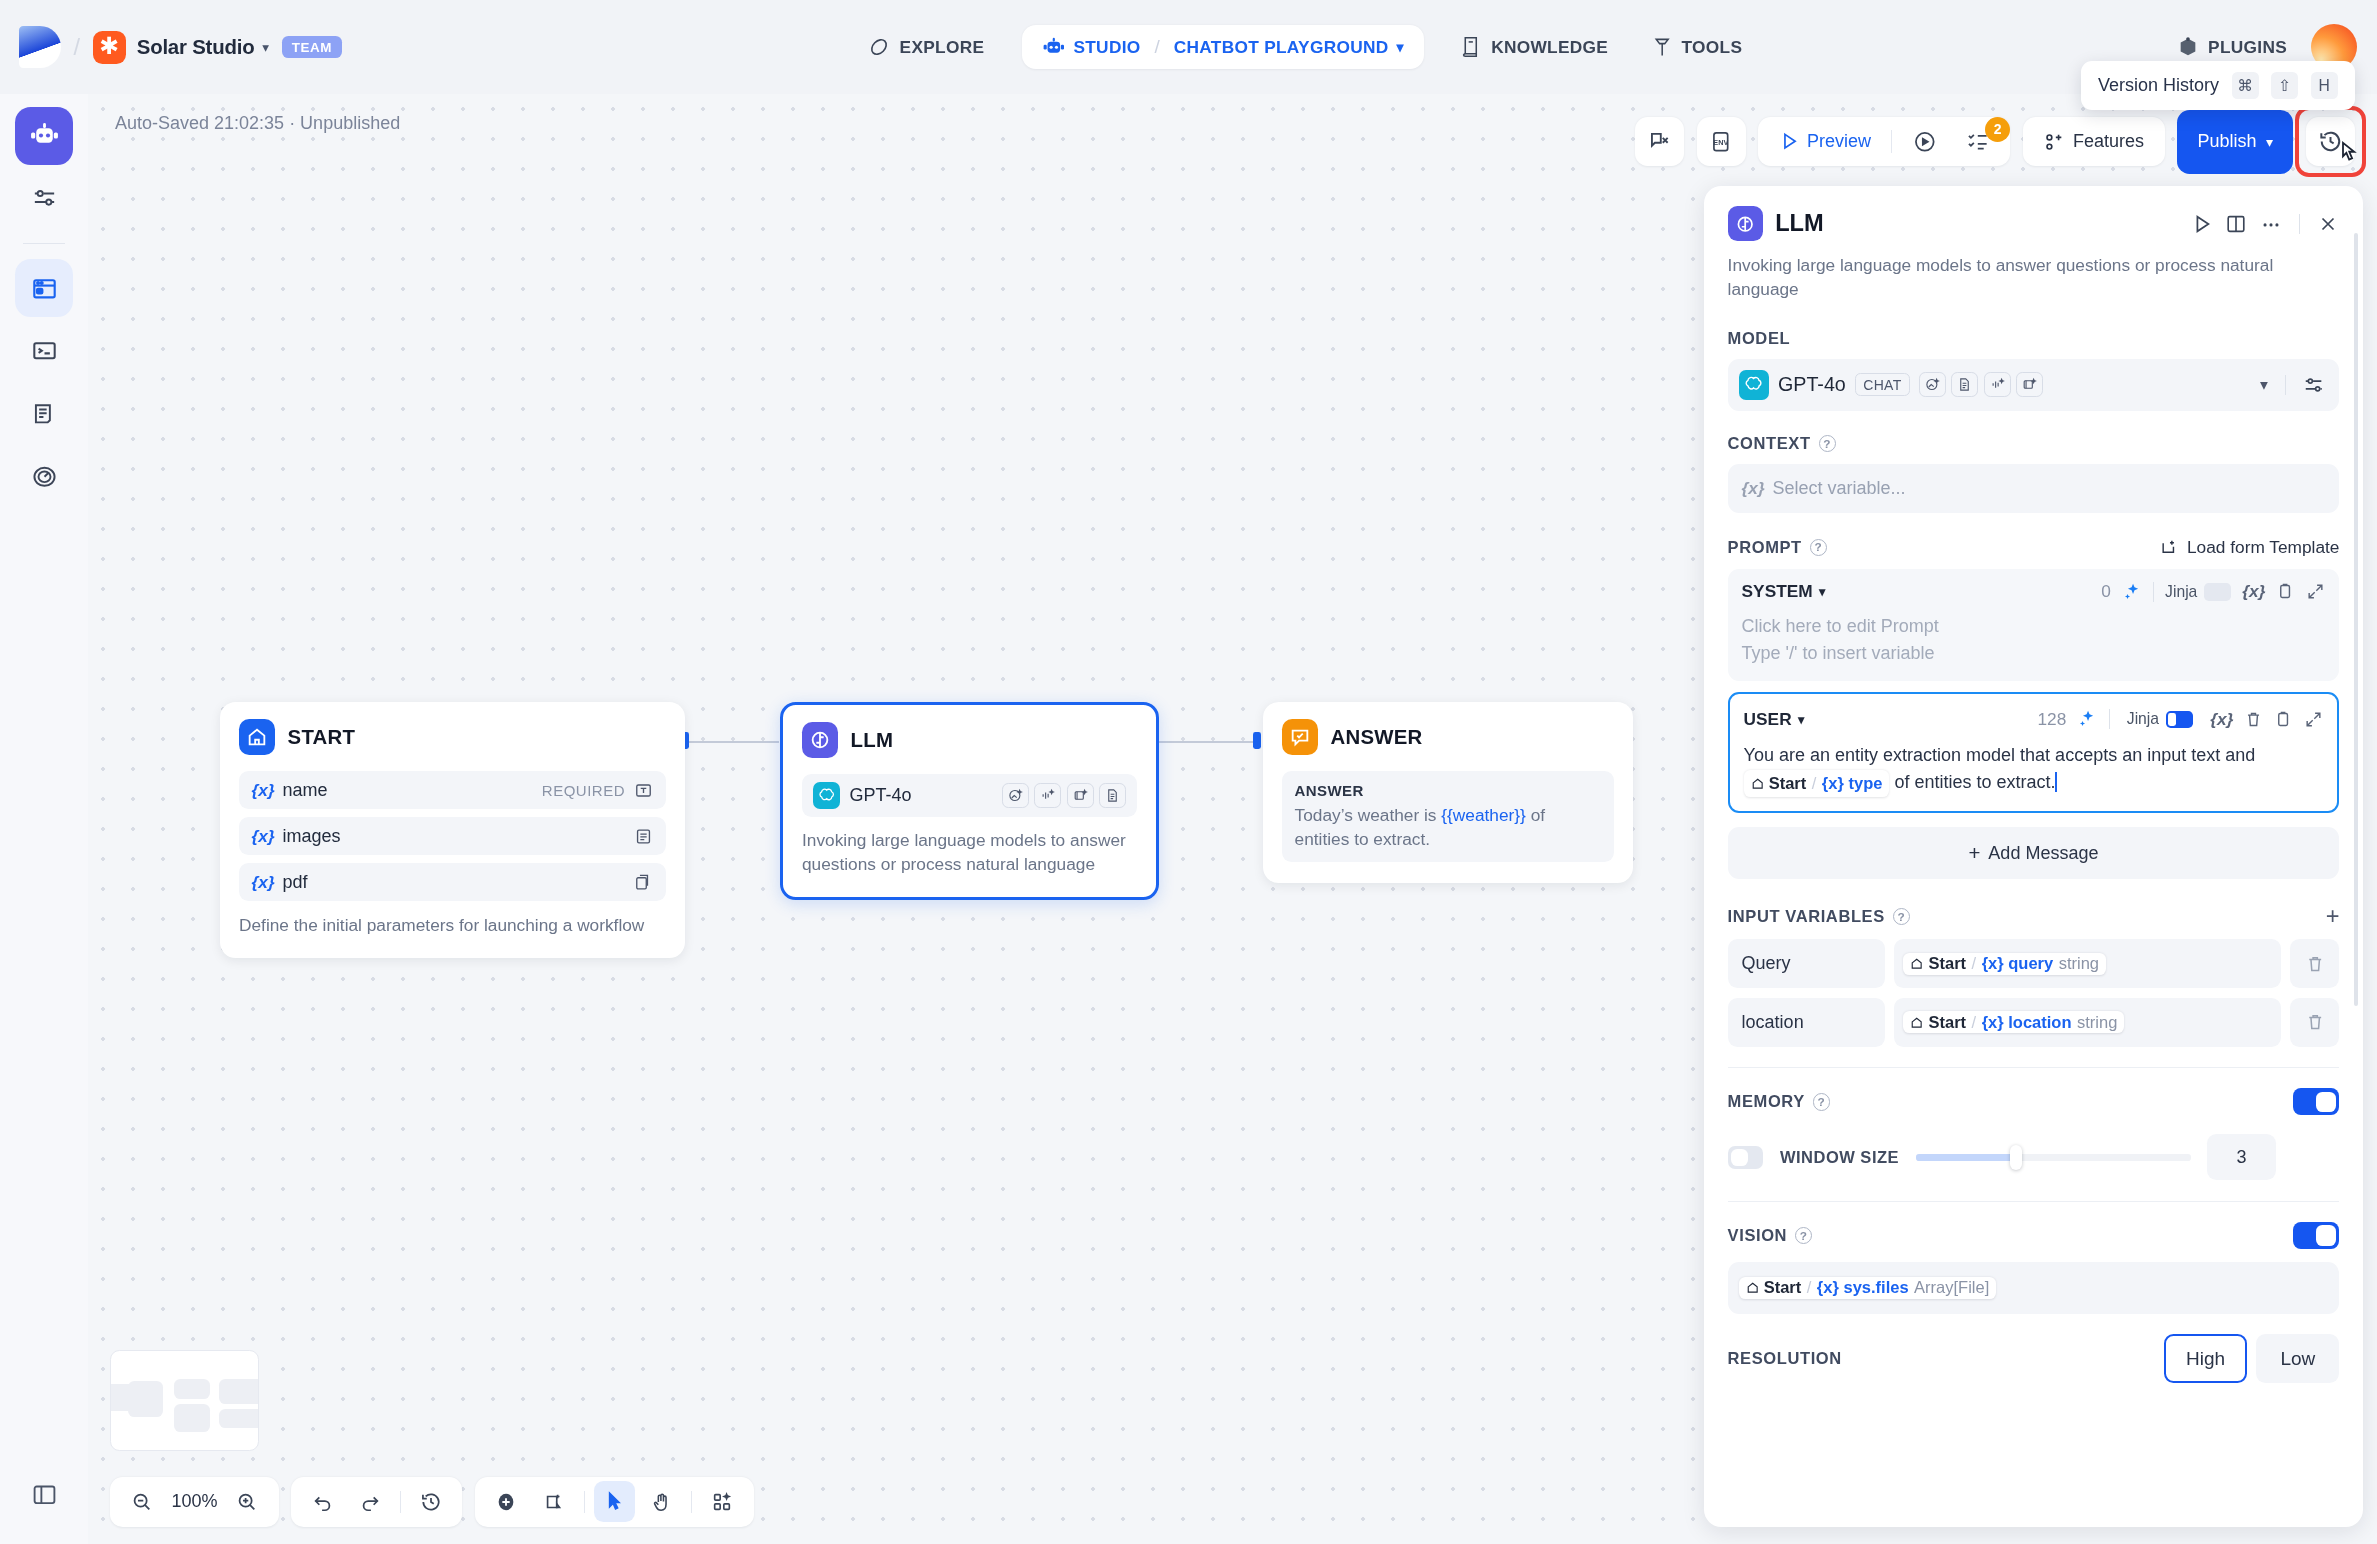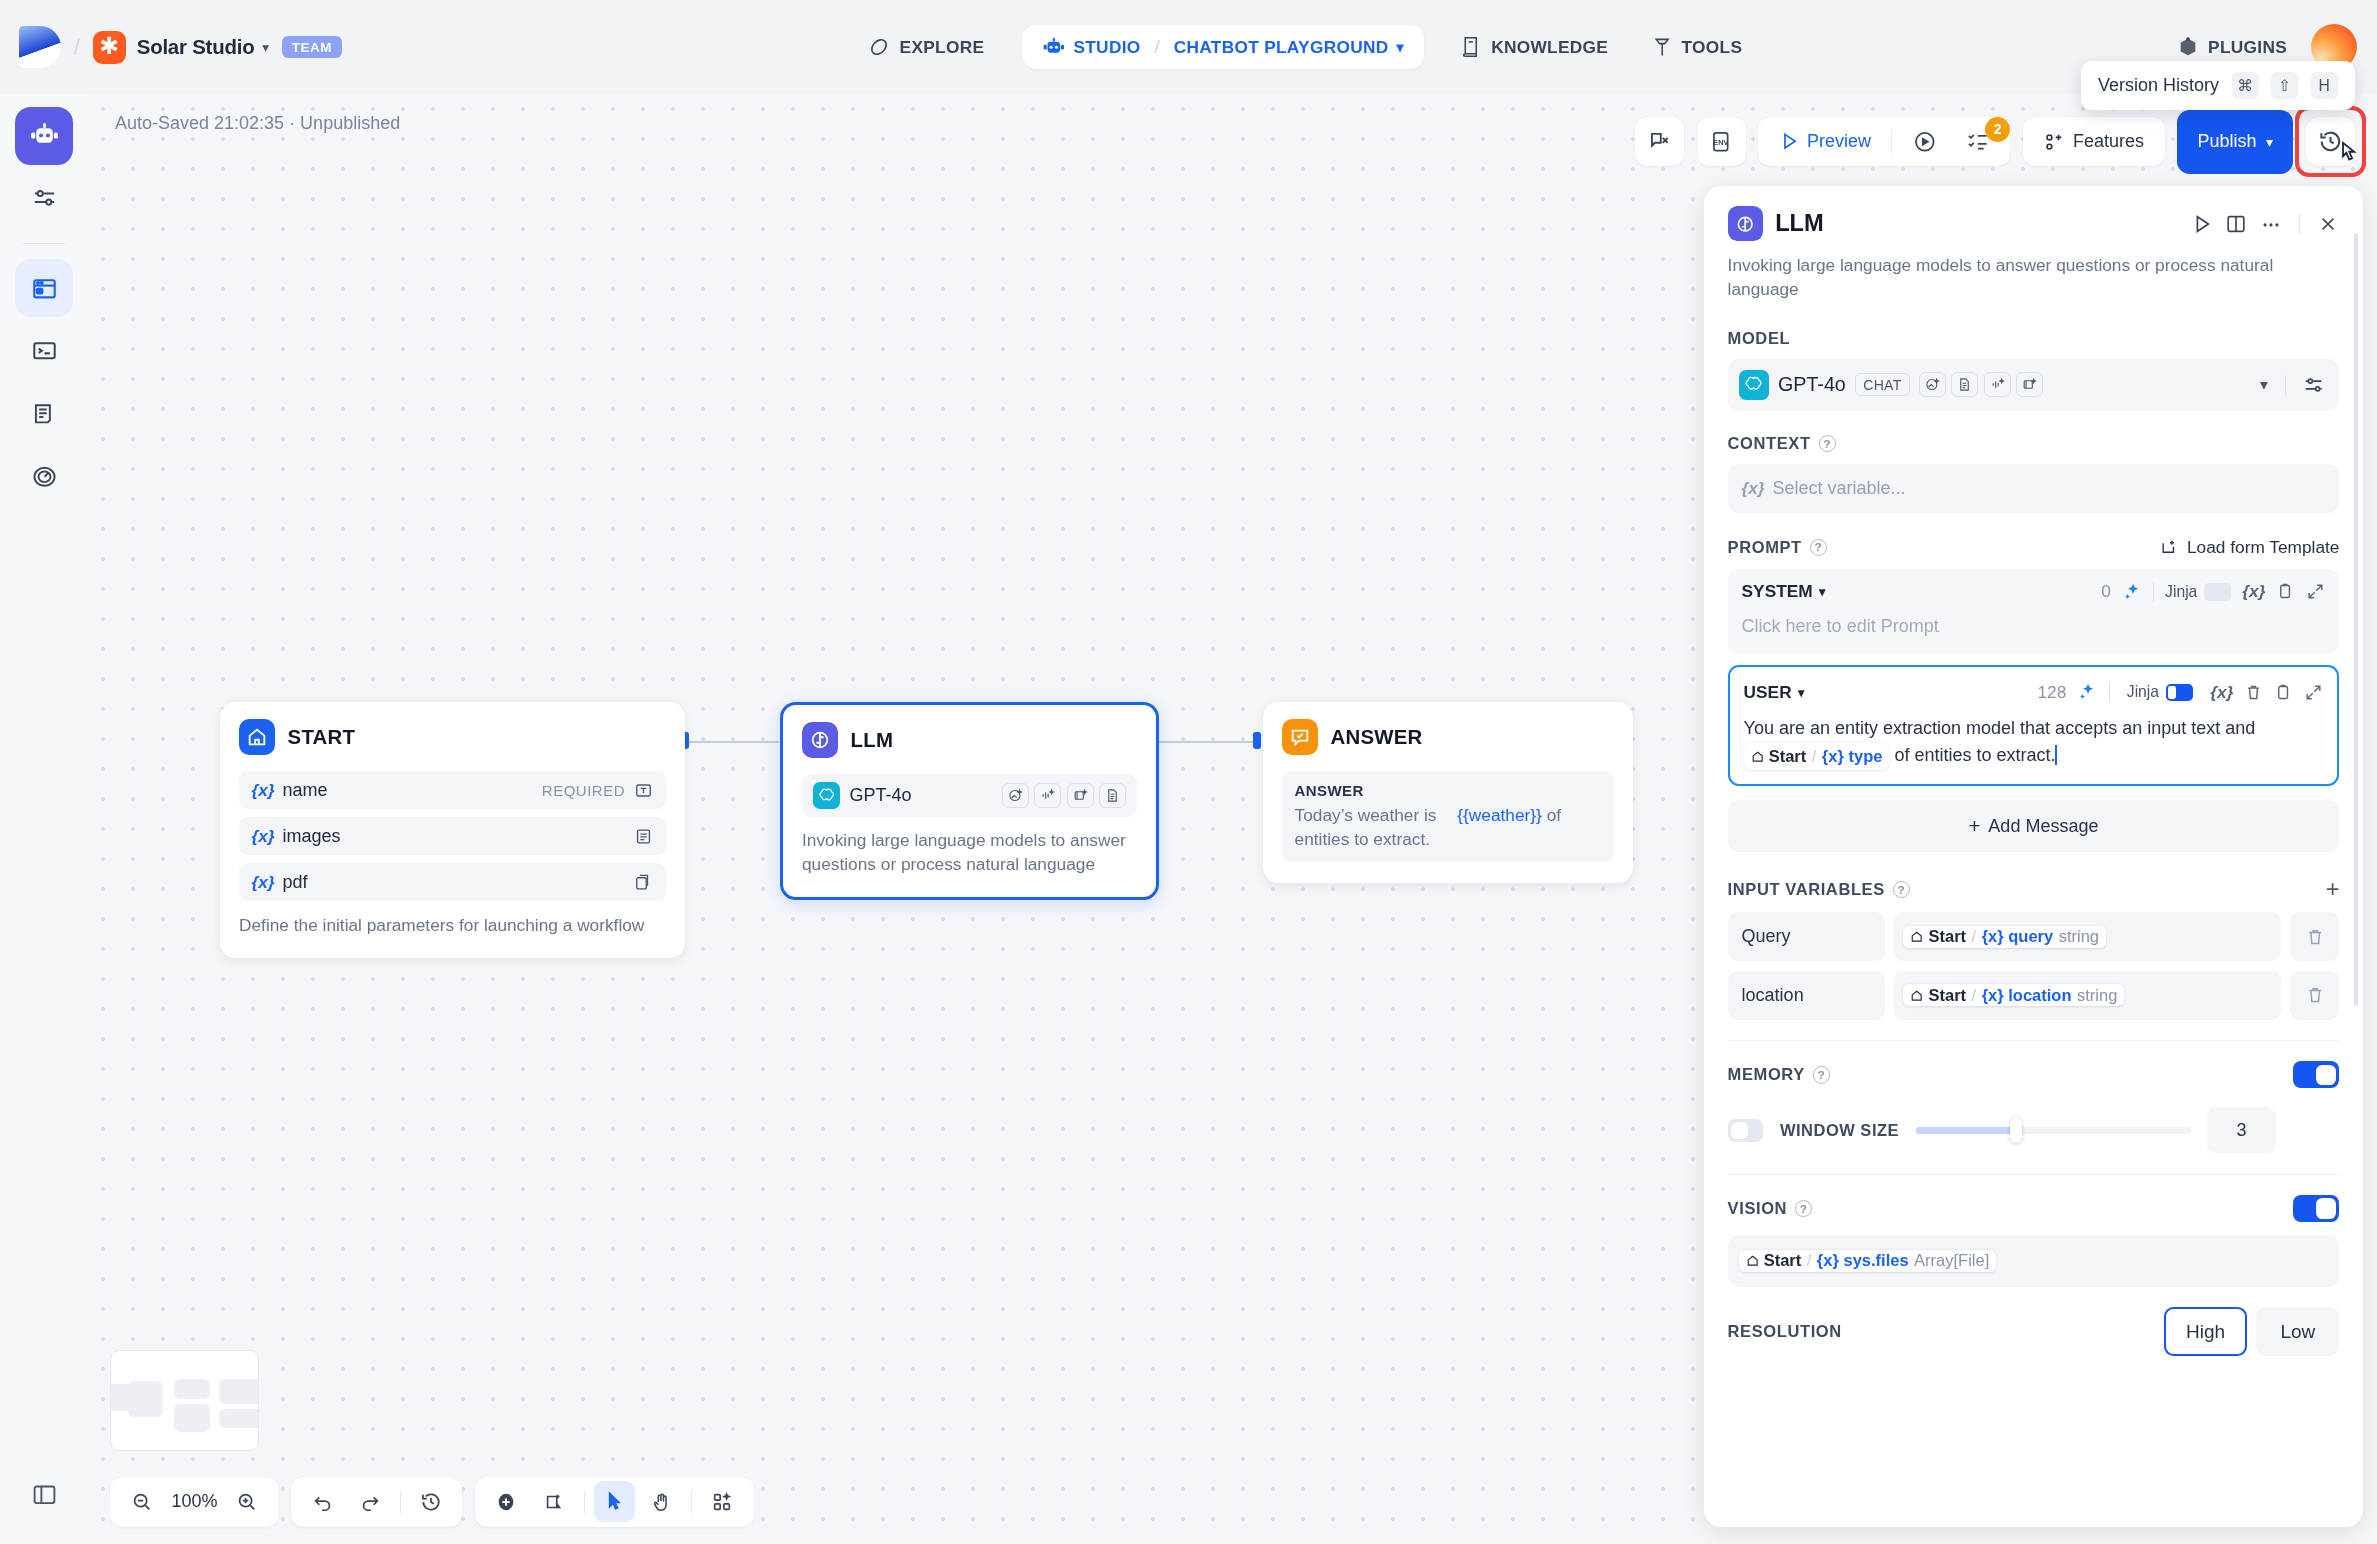--- a/index.html
+++ b/index.html
@@ -157,21 +157,21 @@
   .vx { color: #1a63f0; font-weight: 700; font-style: italic; font-size: 17.3px; }
   .req { font-size: 15px; color: #8a93a6; letter-spacing: 0.5px; margin-right: 9.4px; }
   .node-desc { font-size: 17.3px; color: #6b7governance; }
   .node-desc { font-size: 17.3px; color: #6b7589; line-height: 1.38; margin-top: 12.6px; }
   .model-row { display: flex; align-items: center; justify-content: space-between; background: #f3f5f9; border-radius: 9.4px; padding: 7.9px 11px; }
   .oai-ico { width: 27px; height: 27px; border-radius: 7px; background: #10b3d6; display:flex; align-items:center; justify-content:center; }
   .cap-ico { width: 27px; height: 25px; border: 1.3px solid #d8dde7; border-radius: 6.3px; display: flex; align-items: center; justify-content: center; color: #4d566b; }
   .ans-box { background: #f3f5f9; border-radius: 9.4px; padding: 11px 12.6px; }
   .ans-label { font-size: 15px; font-weight: 700; color: #2b3446; letter-spacing: 0.4px; margin-bottom: 4.7px; }
   .ans-text { font-size: 17.3px; color: #6b7589; line-height: 1.38; }
-  .ans-text .vtok { color: #1a63f0; margin-left: 16px; }
+  .ans-text .vtok { color: #1a63f0; }
 
   .edge { position: absolute; height: 1.6px; background: #c3cad8; }
   .port { position: absolute; width: 7.9px; height: 17.3px; border-radius: 2.4px; background: #1a63f0; }
 
   
   .minimap {
     position: absolute; left: 22px; bottom: 93px; width: 149px; height: 101px;
     background: #fff; border: 1.6px solid #e6e9f0; border-radius: 9.4px; overflow: hidden;
   }
   .mm-block { position: absolute; background: #edeff4; border-radius: 6.3px; }
@@ -831,20 +831,21 @@
               </svg>
           </span>
           <span class="msg-ico">
             <svg width="19" height="19" viewBox="0 0 24 24" fill="none" stroke="#5a6478" stroke-width="1.8">
                 <path d="M14 4h6v6M20 4l-7 7M10 20H4v-6M4 20l7-7"></path>
               </svg>
           </span>
         </div>
         <div class="msg-body msg-placeholder">
           <div>Click here to edit Prompt</div>
+          <div>Type '/' to insert variable</div>
         </div>
       </div>
 
       <div class="msg-box focused">
         <div class="msg-head">
           <span class="msg-role">
             <span>USER</span>
             <span style="font-size:12.6px">▾</span>
           </span>
           <span class="msg-count">128</span>

